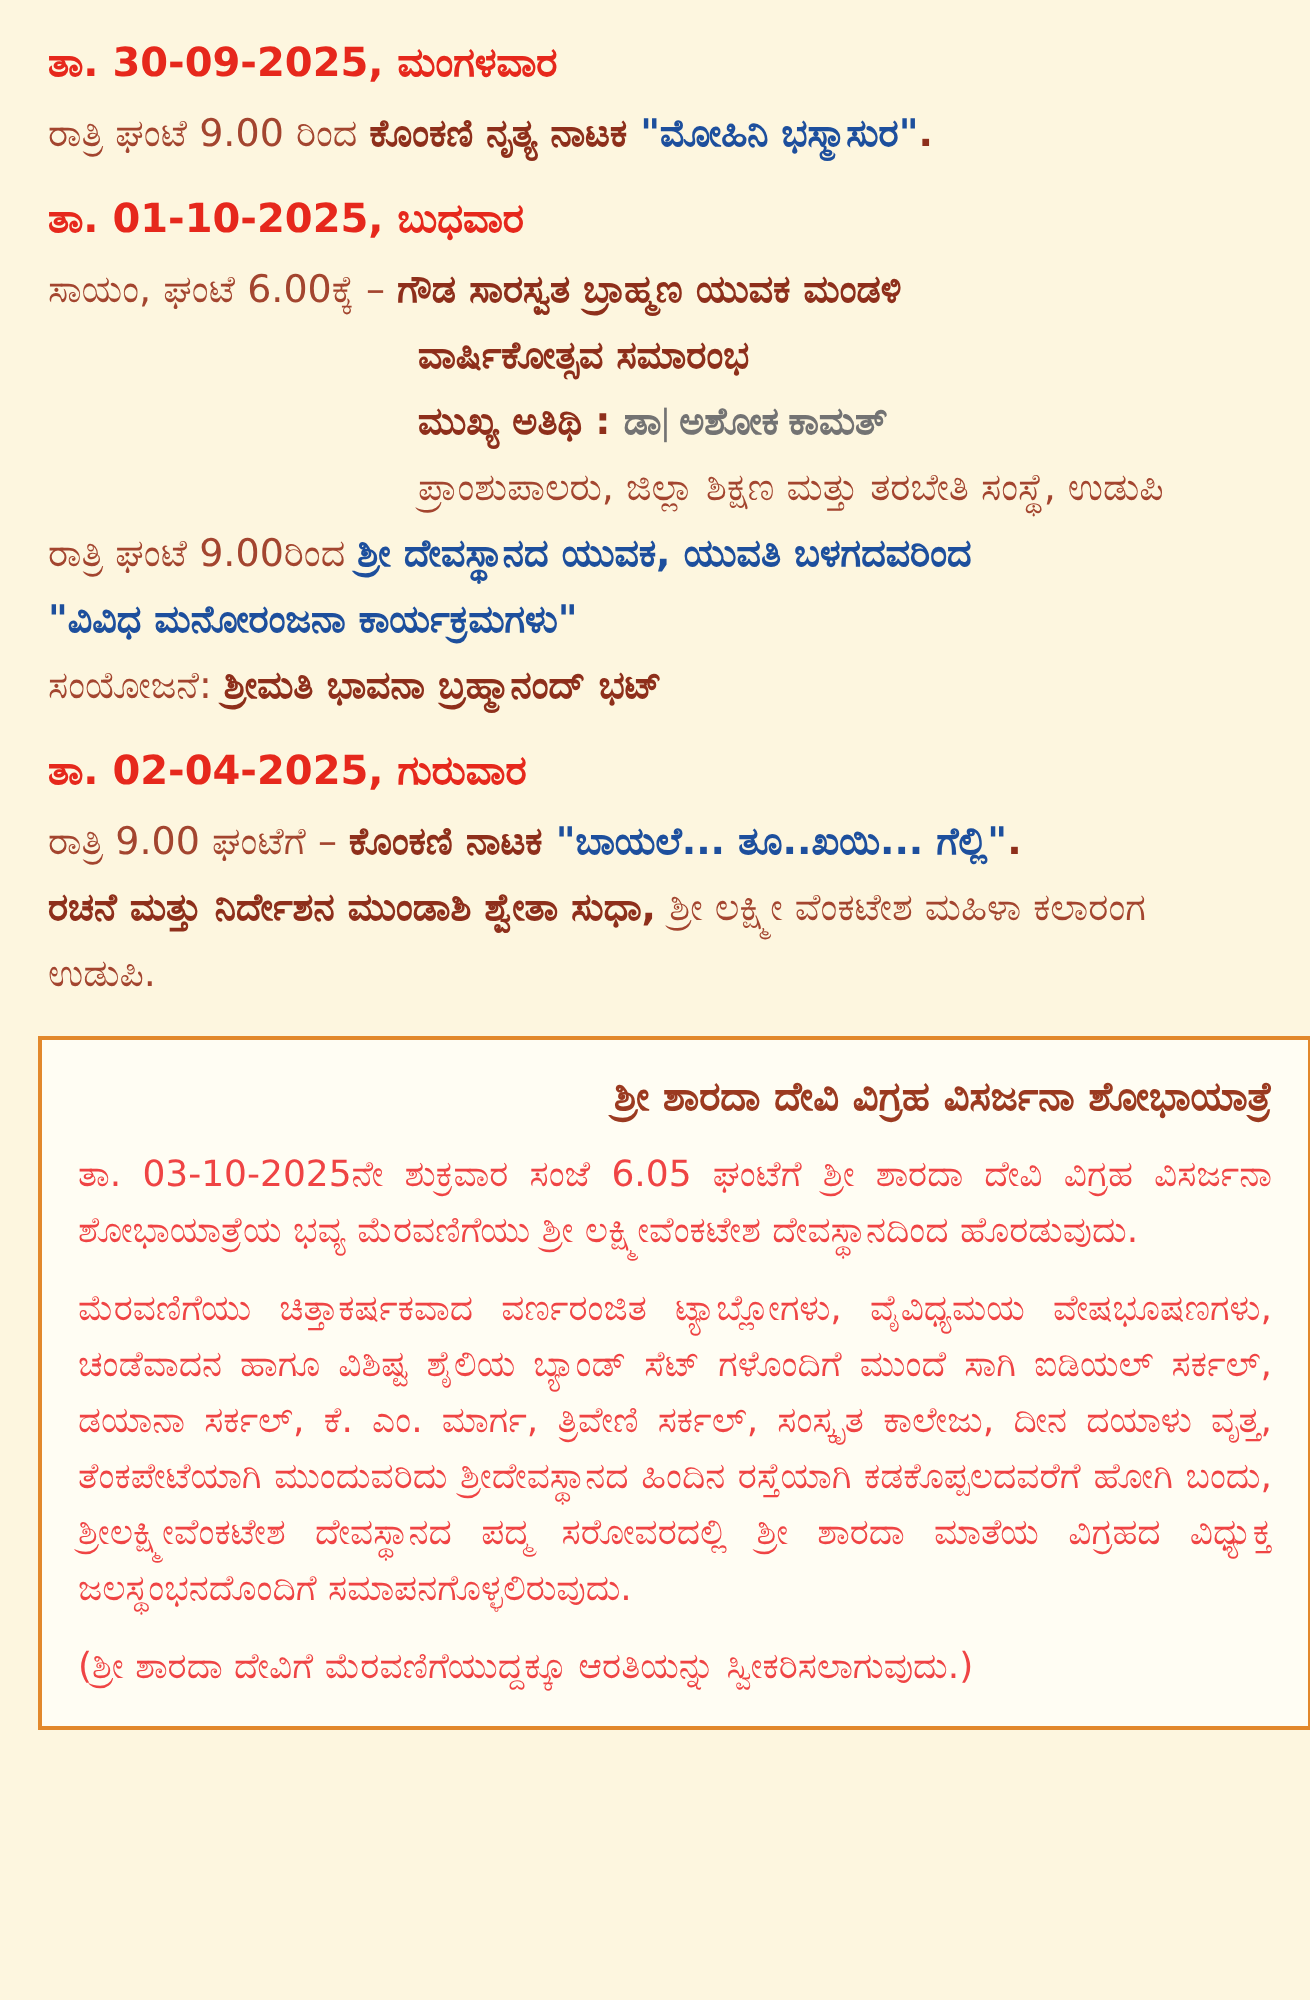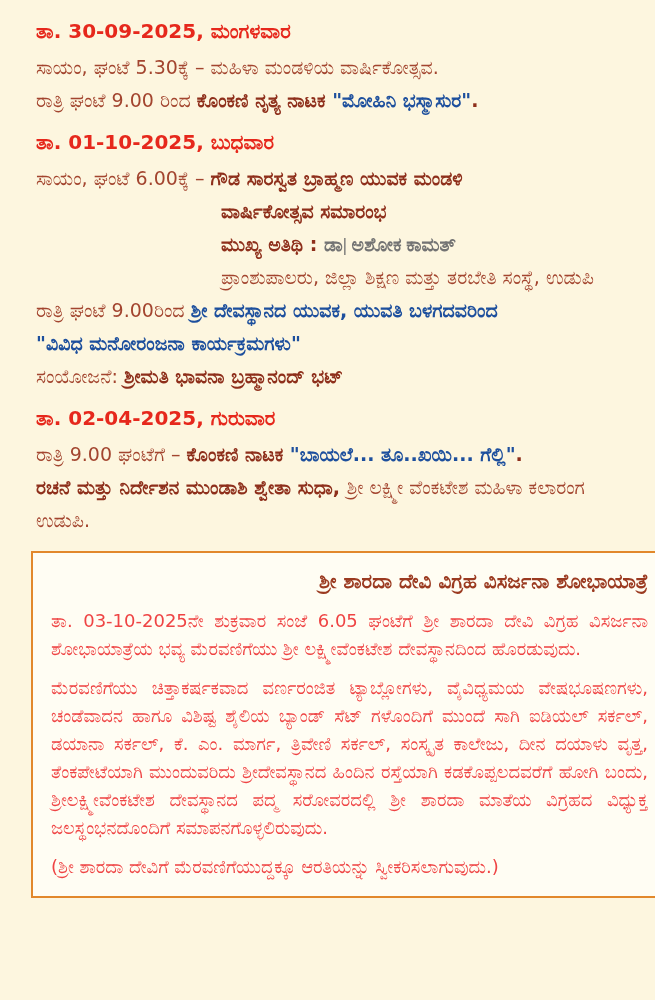--- a/index.html
+++ b/index.html
@@ -4,21 +4,21 @@
 <style>
   html, body { margin: 0; padding: 0; }
   body {
     width: 655px;
     height: 1000px;
     overflow: hidden;
     background: #fdf6df;
     font-family: "DejaVu Sans", "Liberation Sans", sans-serif;
     color: #a3452f;
   }
-  .content { padding: 6px 24px 0 36px; }
+  .content { padding: 6px 24px 0 24px; }
 
   .date-heading {
     color: #e6281c;
     font-weight: bold;
     font-size: 20px;
     line-height: 26px;
     margin: 12px 0 7px 0;
   }
   .line {
     font-size: 19px;
@@ -55,23 +55,20 @@
   }
 </style>
 </head>
 <body>
 
 <div class="content">
 
   <div>
     <div class="date-heading">ತಾ. 30-09-2025, ಮಂಗಳವಾರ</div>
     <div class="line">
-      <span>ಸಾಯಂ, ಘಂಟೆ 5.30ಕ್ಕೆ – ಮಹಿಳಾ ಮಂಡಳಿಯ ವಾರ್ಷಿಕೋತ್ಸವ.</span>
-    </div>
-    <div class="line">
       <span>ರಾತ್ರಿ ಘಂಟೆ 9.00 ರಿಂದ </span><span class="b">ಕೊಂಕಣಿ ನೃತ್ಯ ನಾಟಕ </span><span class="blue">"ಮೋಹಿನಿ ಭಸ್ಮಾಸುರ"</span><span class="b">.</span>
     </div>
   </div>
 
   <div>
     <div class="date-heading">ತಾ. 01-10-2025, ಬುಧವಾರ</div>
     <div class="line">
       <span>ಸಾಯಂ, ಘಂಟೆ 6.00ಕ್ಕೆ – </span><span class="b">ಗೌಡ ಸಾರಸ್ವತ ಬ್ರಾಹ್ಮಣ ಯುವಕ ಮಂಡಳಿ</span>
     </div>
     <div class="line indent">

